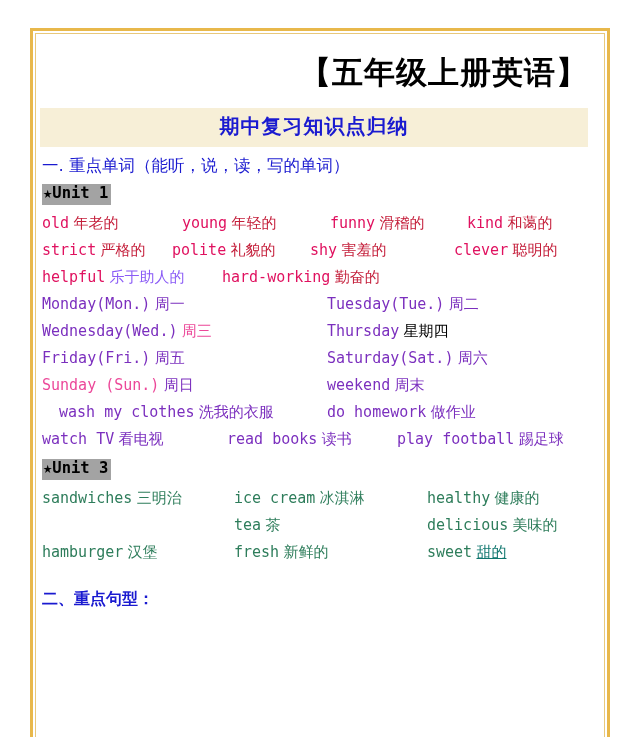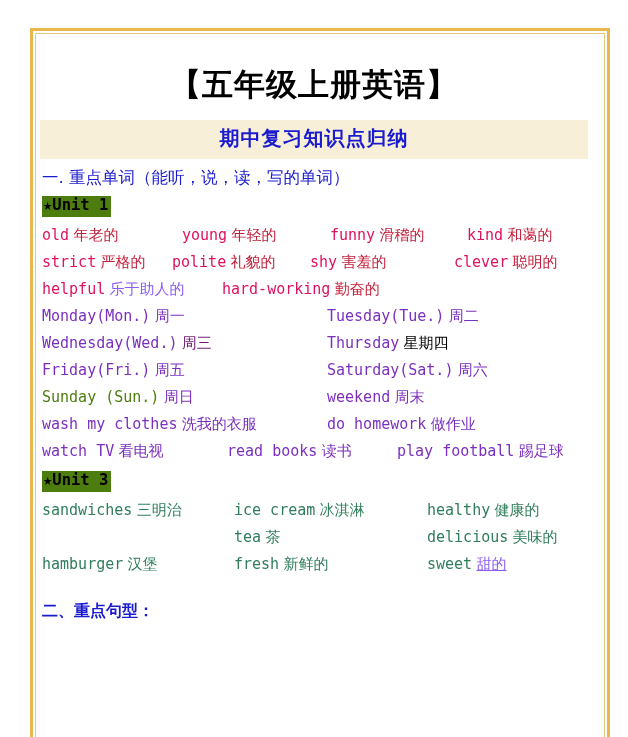--- a/index.html
+++ b/index.html
@@ -43,27 +43,27 @@
     box-sizing: border-box;
     pointer-events: none;
   }
   .content {
     position: absolute;
     left: 40px;
     top: 40px;
     width: 548px;
   }
   .doc-title {
-    text-align: center;
+    text-align: right;
     font-family: "DejaVu Serif", serif;
     font-weight: bold;
     font-size: 31px;
     color: #000000;
     letter-spacing: 1px;
-    margin-top: 24px;
+    margin-top: 12px;
     margin-bottom: 14px;
     white-space: nowrap;
   }
   .subtitle-band {
     background: #f7efd7;
     text-align: center;
     padding: 5px 0 7px 0;
     margin-bottom: 8px;
   }
   .subtitle-band .subtitle-text {
@@ -81,21 +81,21 @@
     font-weight: normal;
   }
   .unit-row {
     margin: 7px 0 4px 2px;
   }
   .unit-badge {
     font-family: "DejaVu Sans Mono", monospace;
     font-size: 15.5px;
     font-weight: bold;
     color: #000000;
-    background: #4d7c0f;
+    background: #a3a3a3;
     padding: 1px 3px 2px 1px;
     display: inline-block;
     line-height: 1.15;
   }
   .word-line {
     position: relative;
     height: 27px;
     margin-left: 2px;
     white-space: nowrap;
   }
@@ -158,54 +158,54 @@
         </div>
         <div class="word-line">
           <span class="cell" style="left: 0px;"><span class="en" style="color: rgb(224, 17, 95);">helpful</span> <span class="cn" style="color: #8b5cf6;">乐于助人的</span></span>
           <span class="cell" style="left: 180px;"><span class="en" style="color: rgb(224, 17, 95);">hard-working</span> <span class="cn" style="color: rgb(196, 30, 58);">勤奋的</span></span>
         </div>
         <div class="word-line">
           <span class="cell" style="left: 0px;"><span class="en" style="color: rgb(123, 47, 190);">Monday(Mon.)</span> <span class="cn" style="color: rgb(123, 47, 190);">周一</span></span>
           <span class="cell" style="left: 285px;"><span class="en" style="color: rgb(123, 47, 190);">Tuesday(Tue.)</span> <span class="cn" style="color: rgb(123, 47, 190);">周二</span></span>
         </div>
         <div class="word-line">
-          <span class="cell" style="left: 0px;"><span class="en" style="color: rgb(123, 47, 190);">Wednesday(Wed.)</span> <span class="cn" style="color: #701a75; margin-top: 16px;">周三</span></span>
+          <span class="cell" style="left: 0px;"><span class="en" style="color: rgb(123, 47, 190);">Wednesday(Wed.)</span> <span class="cn" style="color: #ec4899; margin-top: 16px;">周三</span></span>
           <span class="cell" style="left: 285px;"><span class="en" style="color: rgb(123, 47, 190);">Thursday</span> <span class="cn" style="color: #000000;">星期四</span></span>
         </div>
         <div class="word-line">
           <span class="cell" style="left: 0px;"><span class="en" style="color: rgb(123, 47, 190);">Friday(Fri.)</span> <span class="cn" style="color: rgb(123, 47, 190);">周五</span></span>
           <span class="cell" style="left: 285px;"><span class="en" style="color: rgb(123, 47, 190);">Saturday(Sat.)</span> <span class="cn" style="color: rgb(123, 47, 190);">周六</span></span>
         </div>
         <div class="word-line">
-          <span class="cell" style="left: 0px;"><span class="en" style="color: #4d7c0f;">Sunday (Sun.)</span> <span class="cn" style="color: rgb(123, 47, 190);">周日</span></span>
+          <span class="cell" style="left: 0px;"><span class="en" style="color: #ec4899;">Sunday (Sun.)</span> <span class="cn" style="color: rgb(123, 47, 190);">周日</span></span>
           <span class="cell" style="left: 285px;"><span class="en" style="color: rgb(123, 47, 190);">weekend</span> <span class="cn" style="color: rgb(123, 47, 190);">周末</span></span>
         </div>
         <div class="word-line">
-          <span class="cell" style="left: 0px; text-align: right;"><span class="en" style="color: rgb(123, 47, 190);">wash my clothes</span> <span class="cn" style="color: rgb(123, 47, 190);">洗我的衣服</span></span>
+          <span class="cell" style="left: 17px; text-align: right;"><span class="en" style="color: rgb(123, 47, 190);">wash my clothes</span> <span class="cn" style="color: rgb(123, 47, 190);">洗我的衣服</span></span>
           <span class="cell" style="left: 285px;"><span class="en" style="color: rgb(123, 47, 190);">do homework</span> <span class="cn" style="color: rgb(123, 47, 190);">做作业</span></span>
         </div>
         <div class="word-line">
           <span class="cell" style="left: 0px;"><span class="en" style="color: rgb(123, 47, 190);">watch TV</span> <span class="cn" style="color: rgb(123, 47, 190);">看电视</span></span>
           <span class="cell" style="left: 185px;"><span class="en" style="color: rgb(123, 47, 190);">read  books</span> <span class="cn" style="color: rgb(123, 47, 190);">读书</span></span>
           <span class="cell" style="left: 355px;"><span class="en" style="color: rgb(123, 47, 190);">play football</span> <span class="cn" style="color: rgb(123, 47, 190);">踢足球</span></span>
         </div>
         <div class="unit-row"><span class="unit-badge">★Unit 3</span></div>
         <div class="word-line">
           <span class="cell" style="left: 0px;"><span class="en" style="color: rgb(46, 125, 91);">sandwiches</span> <span class="cn" style="color: rgb(46, 125, 91);">三明治</span></span>
           <span class="cell" style="left: 192px;"><span class="en" style="color: rgb(46, 125, 91);">ice cream</span> <span class="cn" style="color: rgb(46, 125, 91);">冰淇淋</span></span>
           <span class="cell" style="left: 385px;"><span class="en" style="color: rgb(46, 125, 91);">healthy</span> <span class="cn" style="color: rgb(46, 125, 91);">健康的</span></span>
         </div>
         <div class="word-line">
           <span class="cell" style="left: 192px;"><span class="en" style="color: rgb(46, 125, 91);">tea</span> <span class="cn" style="color: rgb(46, 125, 91);">茶</span></span>
           <span class="cell" style="left: 385px;"><span class="en" style="color: rgb(46, 125, 91);">delicious</span> <span class="cn" style="color: rgb(46, 125, 91);">美味的</span></span>
         </div>
         <div class="word-line">
           <span class="cell" style="left: 0px;"><span class="en" style="color: rgb(46, 125, 91);">hamburger</span> <span class="cn" style="color: rgb(46, 125, 91);">汉堡</span></span>
           <span class="cell" style="left: 192px;"><span class="en" style="color: rgb(46, 125, 91);">fresh</span> <span class="cn" style="color: rgb(46, 125, 91);">新鲜的</span></span>
-          <span class="cell" style="left: 385px;"><span class="en" style="color: rgb(46, 125, 91);">sweet</span> <span class="cn" style="color: #8b5cf6; text-decoration: underline;">甜的</span></span>
+          <span class="cell" style="left: 385px;"><span class="en" style="color: rgb(46, 125, 91);">sweet</span> <span class="cn" style="color: #0f766e; text-decoration: underline;">甜的</span></span>
         </div>
       </div>
 
     <div class="vspace-lg"></div>
 
     <div class="bottom-heading">二、重点句型：</div>
 
   </div>
 </div>
 

